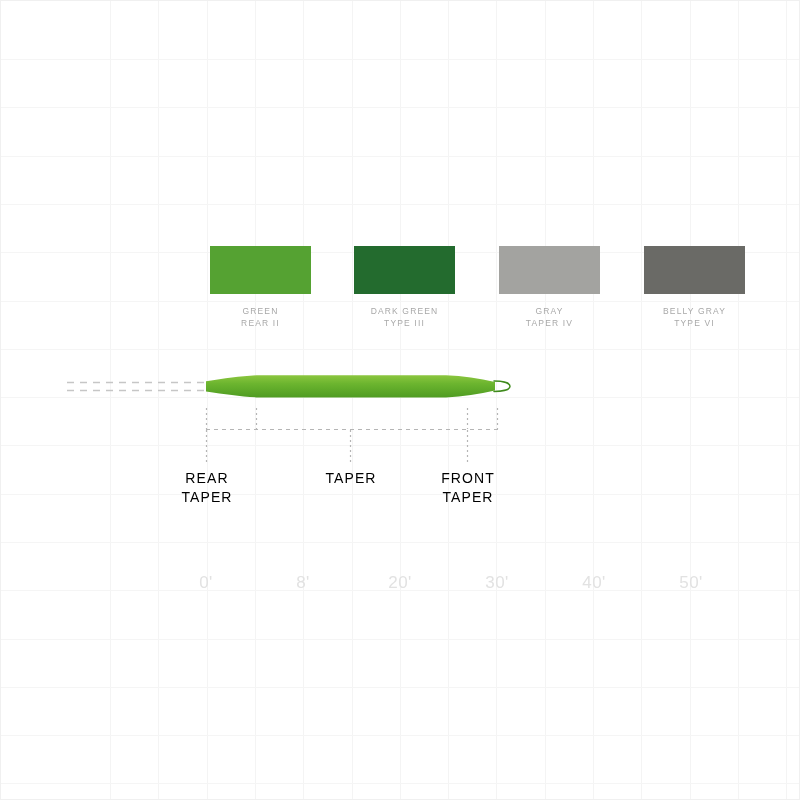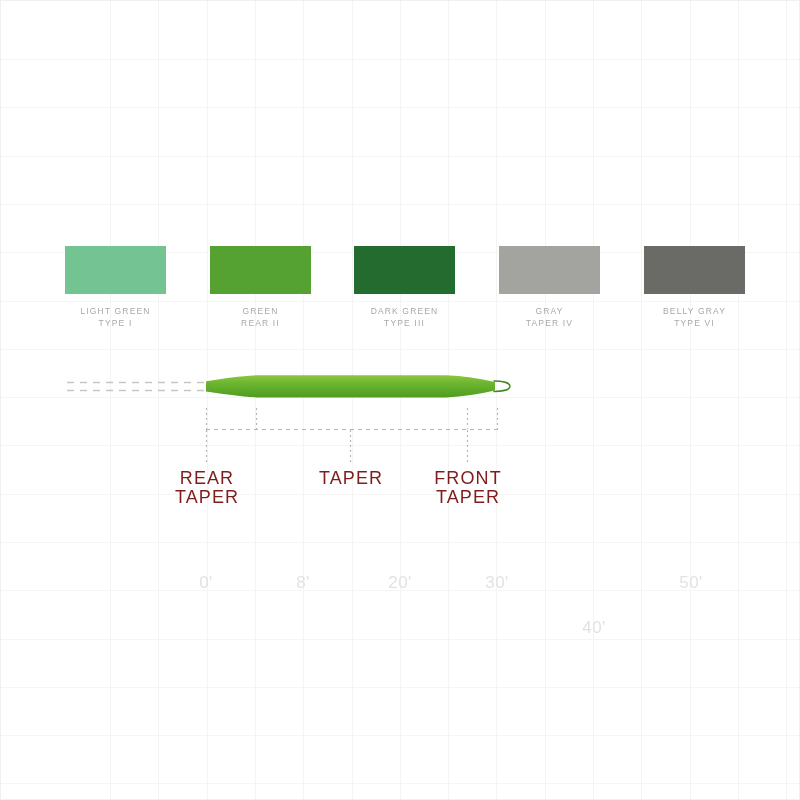--- a/index.html
+++ b/index.html
@@ -97,24 +97,24 @@
     position: absolute;
     left: 0;
     top: 468px;
     width: 800px;
     height: 50px;
   }
   .callout {
     position: absolute;
     top: 0;
     text-align: center;
-    font-size: 18px;
+    font-size: 14px;
     line-height: 19px;
     letter-spacing: 1.1px;
-    color: #7f1d1d;
+    color: #000000;
     white-space: pre-line;
   }
 
   
   .axis {
     position: absolute;
     left: 0;
     top: 572px;
     width: 800px;
     height: 28px;
@@ -163,25 +163,20 @@
       <div class="gridline-h" style="top: 493px;"></div>
       <div class="gridline-h" style="top: 541px;"></div>
       <div class="gridline-h" style="top: 589px;"></div>
       <div class="gridline-h" style="top: 638px;"></div>
       <div class="gridline-h" style="top: 686px;"></div>
       <div class="gridline-h" style="top: 734px;"></div>
       <div class="gridline-h" style="top: 782px;"></div>
     </div>
 
   <div class="swatch-row" id="swatch-row">
-      <div class="swatch-cell" style="left: 64px;">
-        <div class="swatch-chip" style="background: rgb(116, 195, 146);"></div>
-        <div class="swatch-label">LIGHT GREEN
-TYPE I</div>
-      </div>
       <div class="swatch-cell" style="left: 209px;">
         <div class="swatch-chip" style="background: rgb(85, 162, 50);"></div>
         <div class="swatch-label">GREEN
 REAR II</div>
       </div>
       <div class="swatch-cell" style="left: 353px;">
         <div class="swatch-chip" style="background: rgb(35, 107, 46);"></div>
         <div class="swatch-label">DARK GREEN
 TYPE III</div>
       </div>
@@ -254,17 +249,17 @@
       <div class="callout" style="left: 290px; width: 120px;">TAPER</div>
       <div class="callout" style="left: 406px; width: 122px;">FRONT
 TAPER</div>
     </div>
 
   <div class="axis" id="axis-row">
       <div class="axis-tick-label" style="left: 205px;">0'</div>
       <div class="axis-tick-label" style="left: 302px;">8'</div>
       <div class="axis-tick-label" style="left: 399px;">20'</div>
       <div class="axis-tick-label" style="left: 496px;">30'</div>
-      <div class="axis-tick-label" style="left: 593px; margin-top: 45px;">40'</div>
+      <div class="axis-tick-label" style="left: 593px;">40'</div>
       <div class="axis-tick-label" style="left: 690px;">50'</div>
     </div>
 
 </div>
 
 </body></html>

